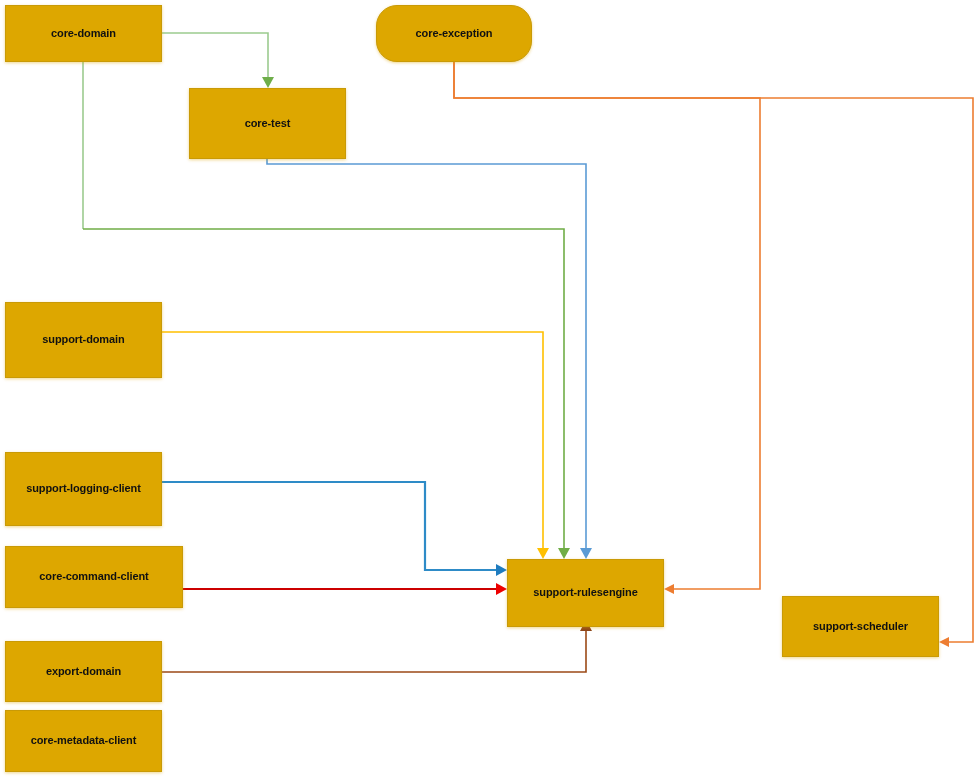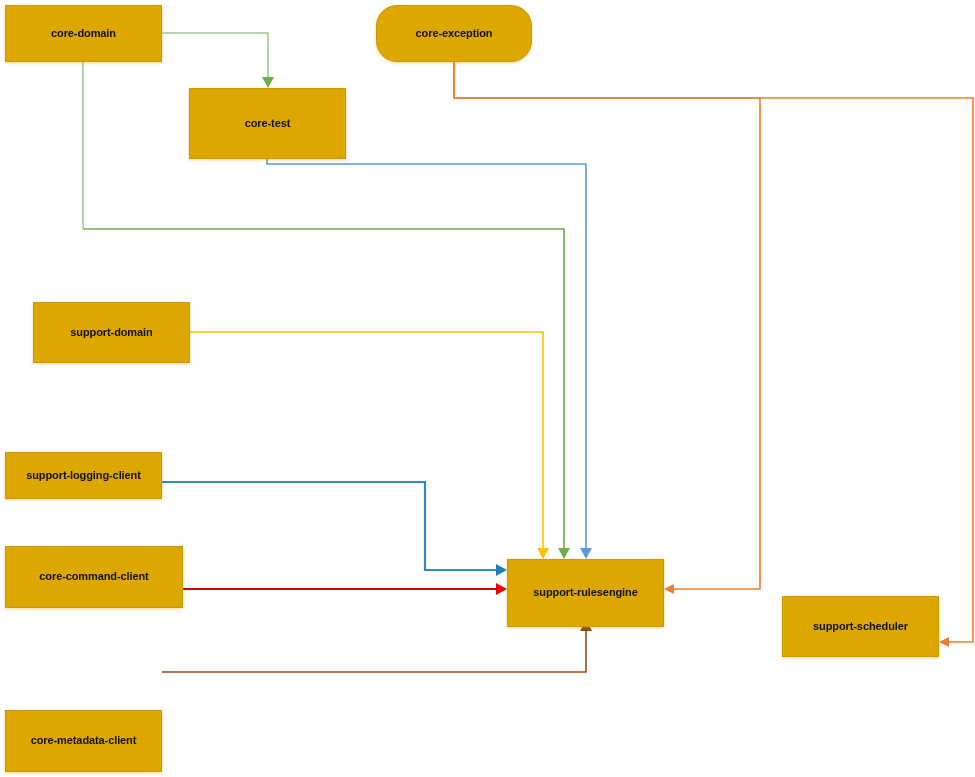--- a/index.html
+++ b/index.html
@@ -119,32 +119,35 @@
     </div>
 
     <div class="node" style="left:376px; top:5px; width:156px; height:57px;border-radius:21px;">
       <span class="node-label">core-exception</span>
     </div>
 
     <div class="node" style="left:189px; top:88px; width:157px; height:71px;">
       <span class="node-label">core-test</span>
     </div>
 
-    <div class="node" style="left:5px; top:302px; width:157px; height:61px;margin-left:28px;">
+    <div class="node" style="left:5px; top:302px; width:157px; height:76px;">
       <span class="node-label">support-domain</span>
     </div>
 
-    <div class="node" style="left:5px; top:452px; width:157px; height:47px;justify-content:center;">
+    <div class="node" style="left:5px; top:452px; width:157px; height:74px;justify-content:center;">
       <span class="node-label">support-logging-client</span>
     </div>
 
     <div class="node" style="left:5px; top:546px; width:178px; height:62px;align-items:center;">
       <span class="node-label">core-command-client</span>
     </div>
 
+    <div class="node" style="left:5px; top:641px; width:157px; height:61px;">
+      <span class="node-label">export-domain</span>
+    </div>
 
     <div class="node" style="left:5px; top:710px; width:157px; height:62px;">
       <span class="node-label">core-metadata-client</span>
     </div>
 
     <div class="node" style="left:507px; top:559px; width:157px; height:68px;">
       <span class="node-label">support-rulesengine</span>
     </div>
 
     <div class="node" style="left:782px; top:596px; width:157px; height:61px;">

